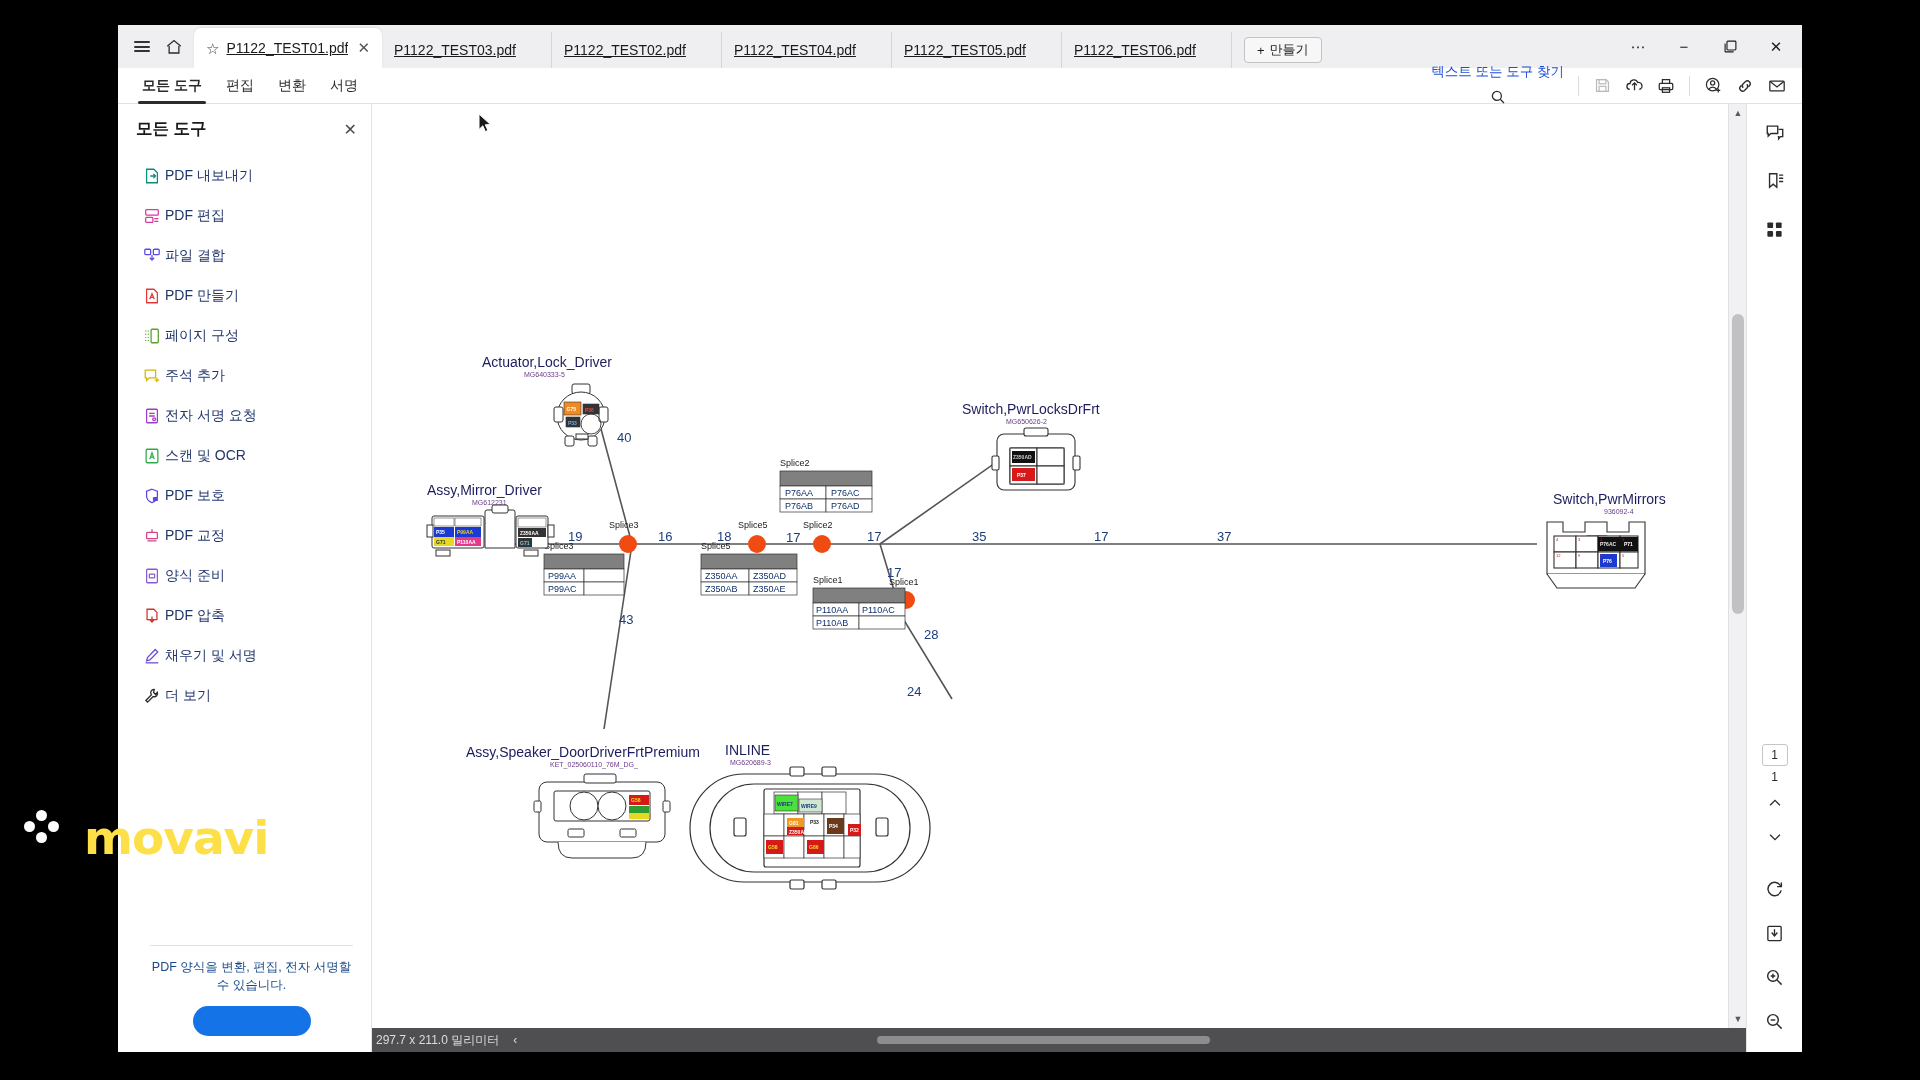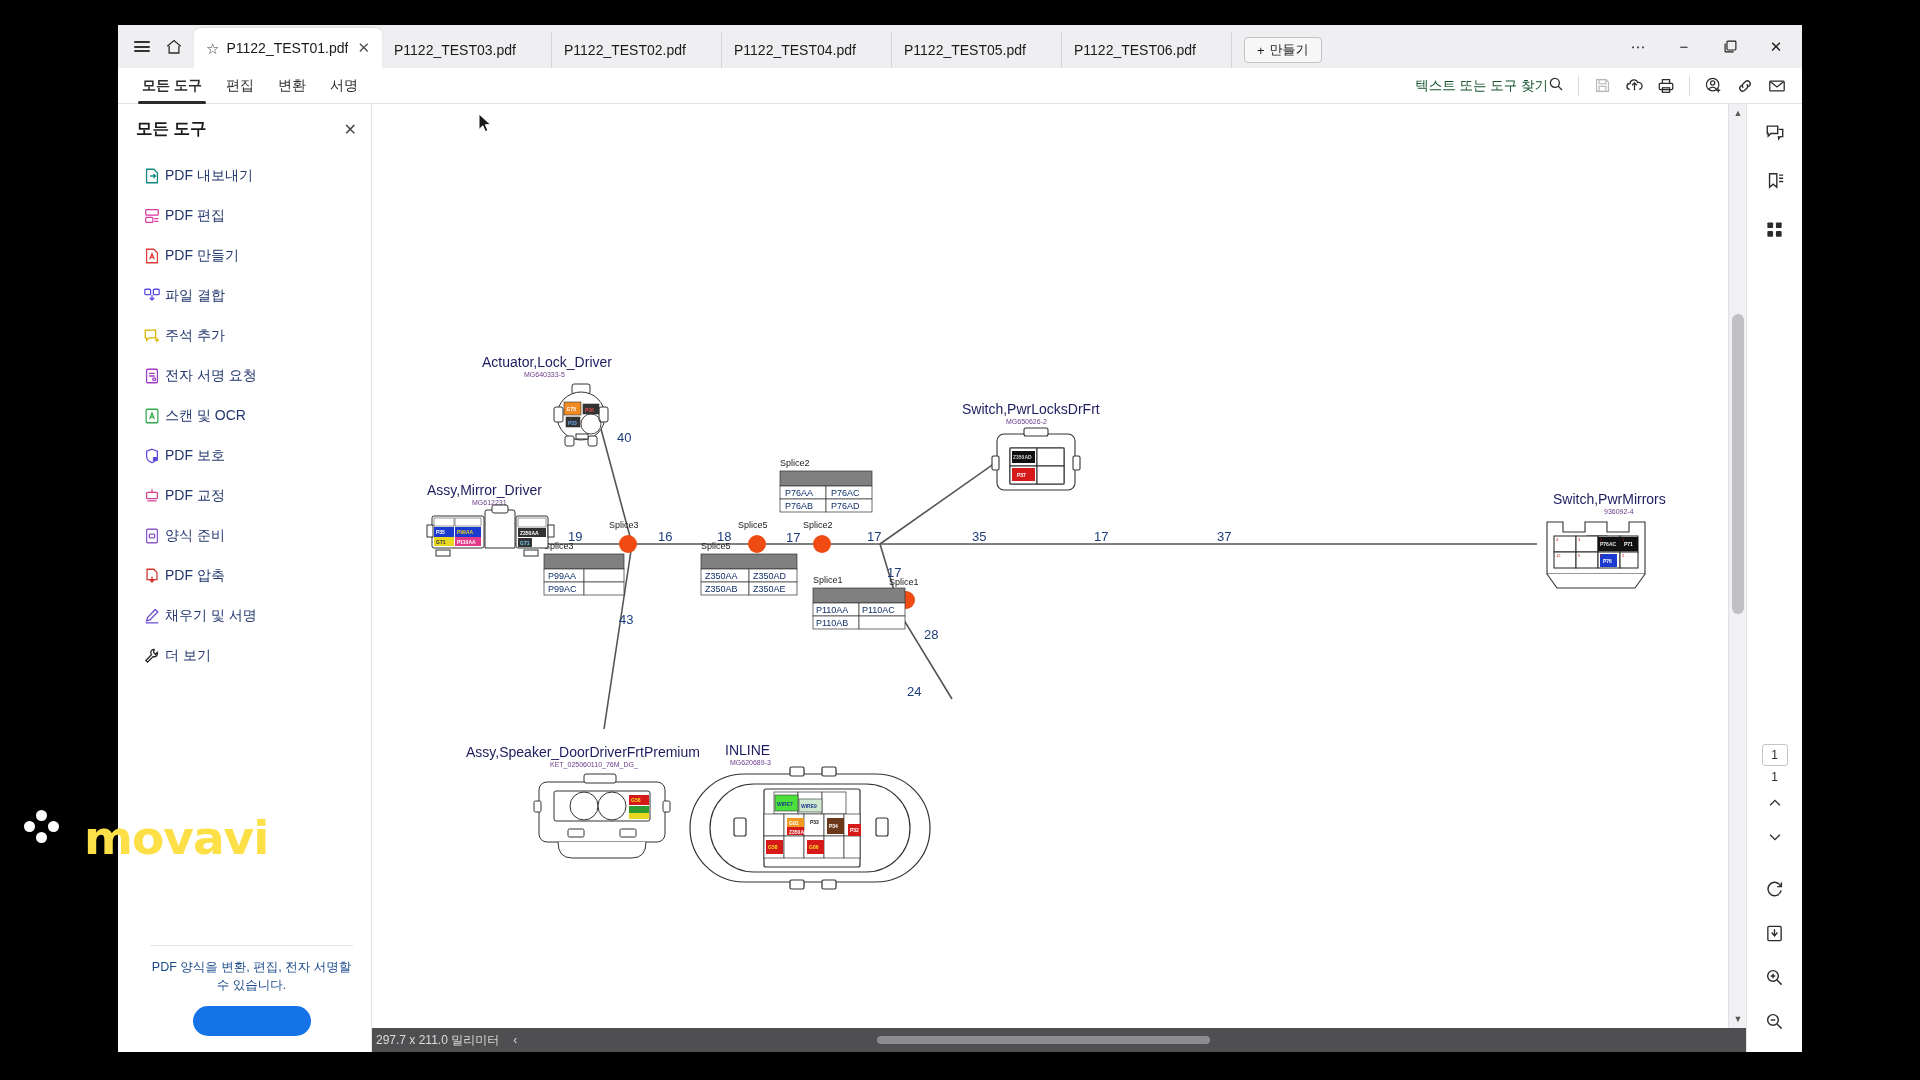--- a/index.html
+++ b/index.html
@@ -44,21 +44,21 @@
     cursor: pointer; position: relative;
     white-space: nowrap; overflow: hidden;
   }
   .tab.active {
     background: #fff; height: 40px;
     border-top-left-radius: 7px; border-top-right-radius: 7px;
     border-right: none;
     box-shadow: 0 -1px 2px rgba(0,0,0,.08);
   }
   .tab .star { font-size: 15px; color: #3b3b3b; line-height: 1; }
-  .tab .tlabel { overflow: hidden; text-overflow: ellipsis; }
+  .tab .tlabel { overflow: hidden; text-overflow: ellipsis; text-decoration: underline; }
   .tab .tclose { margin-left: auto; font-size: 15px; color: #555; padding: 0 2px; }
 
   .newbtn {
     margin-left: 12px; margin-bottom: 5px;
     height: 26px; padding: 0 12px;
     border: 1px solid #c3c3c6; border-radius: 4px;
     background: #f7f7f8; color: #1a1a1a; font-size: 13px;
     display: flex; align-items: center; gap: 5px; cursor: pointer;
   }
 
@@ -84,21 +84,21 @@
     font-size: 14px; color: #2b2b2b; padding: 0 12px;
     height: 36px; display: flex; align-items: center; cursor: pointer;
     position: relative;
   }
   .menu.active { font-weight: 600; }
   .menu.active::after {
     content: ''; position: absolute; left: 8px; right: 8px; bottom: 0;
     height: 2.5px; background: #2b2b2b; border-radius: 2px;
   }
   .mb-right { margin-left: auto; display: flex; align-items: center; gap: 2px; padding-right: 10px; }
-  .searchbox { display: flex; align-items: center; font-size: 13.5px; color: #14532d; padding-right: 6px; }
+  .searchbox { display: flex; align-items: center; gap: 8px; font-size: 13.5px; color: #1d4ed8; padding-right: 6px; flex-direction: column; }
   .tsep { width:1px; height:20px; background:#dcdcdc; margin:0 6px; }
   .tbi { width: 30px; height: 30px; display:flex; align-items:center; justify-content:center; cursor:pointer; border-radius:4px; color:#2b2b2b; }
   .tbi.dim { color:#b9b9bd; }
 
   
   .body { flex: 1; display: flex; min-height: 0; position: relative; }
 
   
   .leftpanel {
     width: 254px; background:#fff; border-right:1px solid #e3e3e5;
@@ -354,39 +354,48 @@
               <rect x="3" y="3" width="14" height="6" rx="1"></rect>
                 <rect x="3" y="11.5" width="8" height="5.5" rx="1"></rect>
                 <path d="M12.5 13 H17 M12.5 16 H17"></path>
             </svg>
           </span>
           <span>PDF 편집</span>
         </div>
 
         <div class="lp-item">
           <span class="lp-ico">
-            <svg width="18" height="18" viewBox="0 0 20 20" fill="none" stroke="#e03a3a" stroke-width="1.4">
-              <path d="M4 2.5 H12 L16 6.5 V17.5 H4 Z"></path>
-                <path d="M7.5 13.5 L10 7.5 L12.5 13.5 M8.4 11.6 H11.6"></path>
-            </svg>
-          </span>
-          <span>PDF 만들기</span>
-        </div>
-
-        <div class="lp-item">
-          <span class="lp-ico">
             <svg width="18" height="18" viewBox="0 0 20 20" fill="none" stroke="#5a4ae0" stroke-width="1.4">
               <rect x="2" y="2.5" width="6.5" height="6" rx="1"></rect>
                 <rect x="11.5" y="2.5" width="6.5" height="6" rx="1"></rect>
               <path d="M10 9 V14 M7.6 12 L10 14.6 L12.4 12"></path>
             </svg>
           </span>
           <span>파일 결합</span>
         </div>
 
+        <div class="lp-item">
+          <span class="lp-ico">
+            <svg width="18" height="18" viewBox="0 0 20 20" fill="none" stroke="#e03a3a" stroke-width="1.4">
+              <path d="M4 2.5 H12 L16 6.5 V17.5 H4 Z"></path>
+                <path d="M7.5 13.5 L10 7.5 L12.5 13.5 M8.4 11.6 H11.6"></path>
+            </svg>
+          </span>
+          <span>PDF 만들기</span>
+        </div>
+
+        <div class="lp-item">
+          <span class="lp-ico">
+            <svg width="18" height="18" viewBox="0 0 20 20" fill="none" stroke="#5aa02c" stroke-width="1.4">
+              <rect x="9" y="2.5" width="8" height="15" rx="1"></rect>
+              <path d="M3 4 v1 M3 7.5 v1 M3 11 v1 M3 14.5 v1 M6 4 v1 M6 7.5 v1 M6 11 v1 M6 14.5 v1"></path>
+            </svg>
+          </span>
+          <span>페이지 구성</span>
+        </div>
 
         <div class="lp-item">
           <span class="lp-ico">
             <svg width="18" height="18" viewBox="0 0 20 20" fill="none" stroke="#d8b400" stroke-width="1.4">
               <path d="M2.5 3.5 H14 V12 H7 L4 15 V12 H2.5 Z"></path>
                 <path d="M15.5 12 V17 M13 14.5 H18"></path>
             </svg>
           </span>
           <span>주석 추가</span>
         </div>

